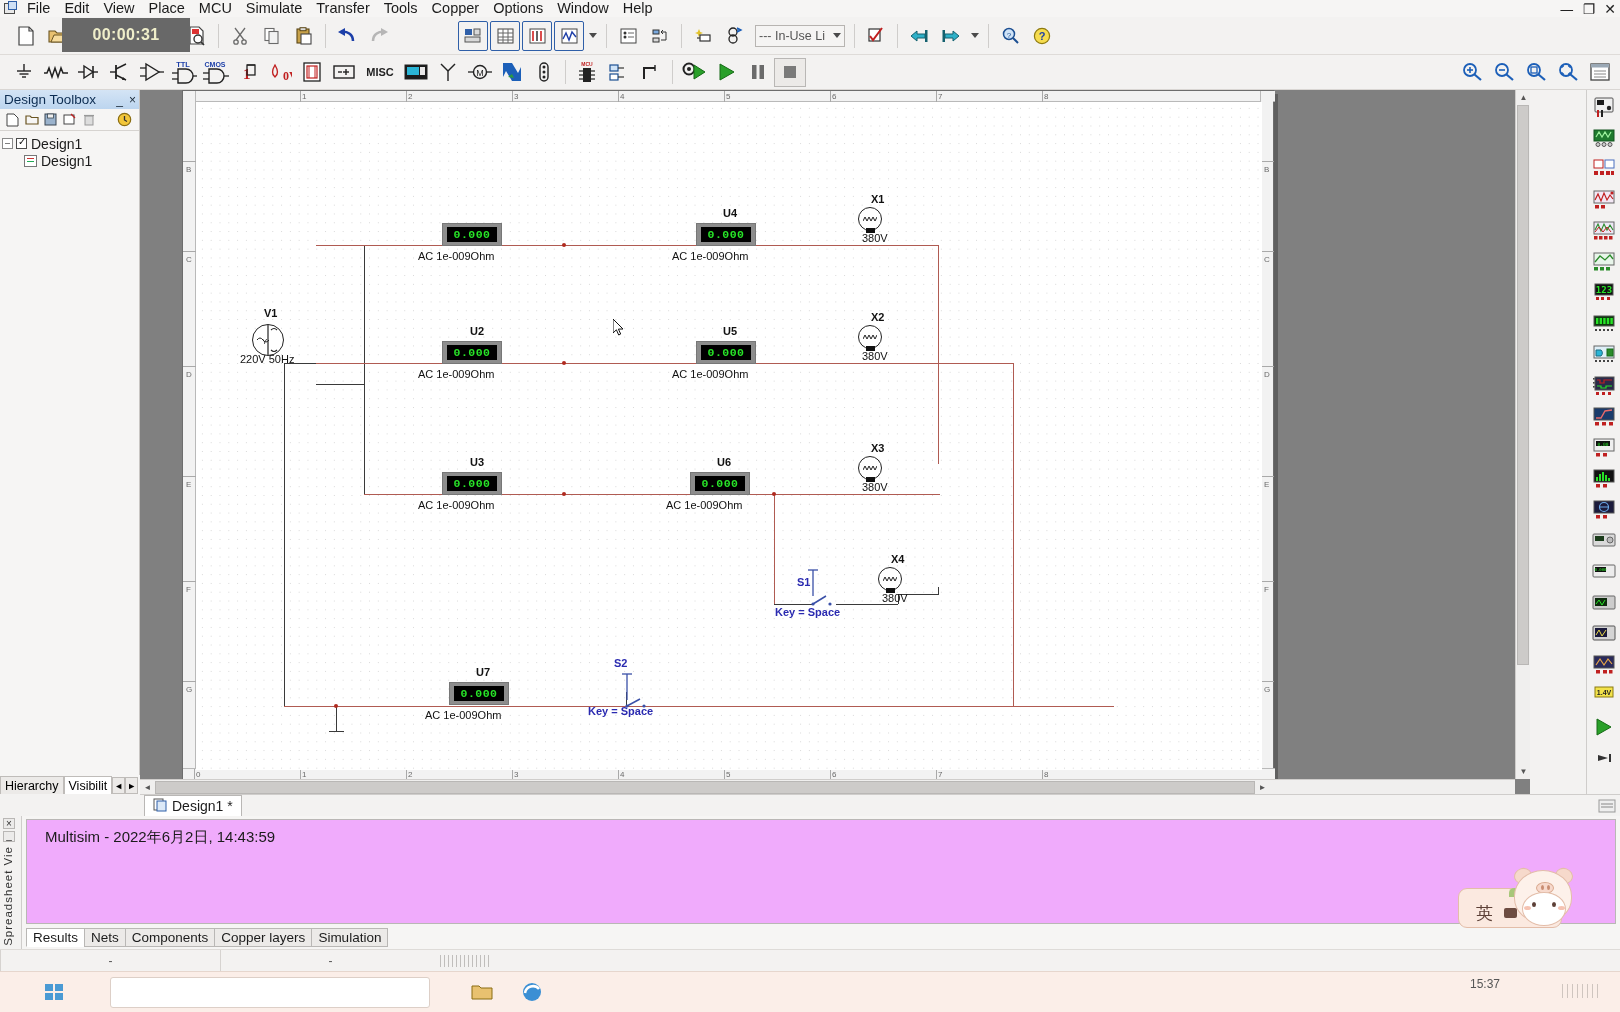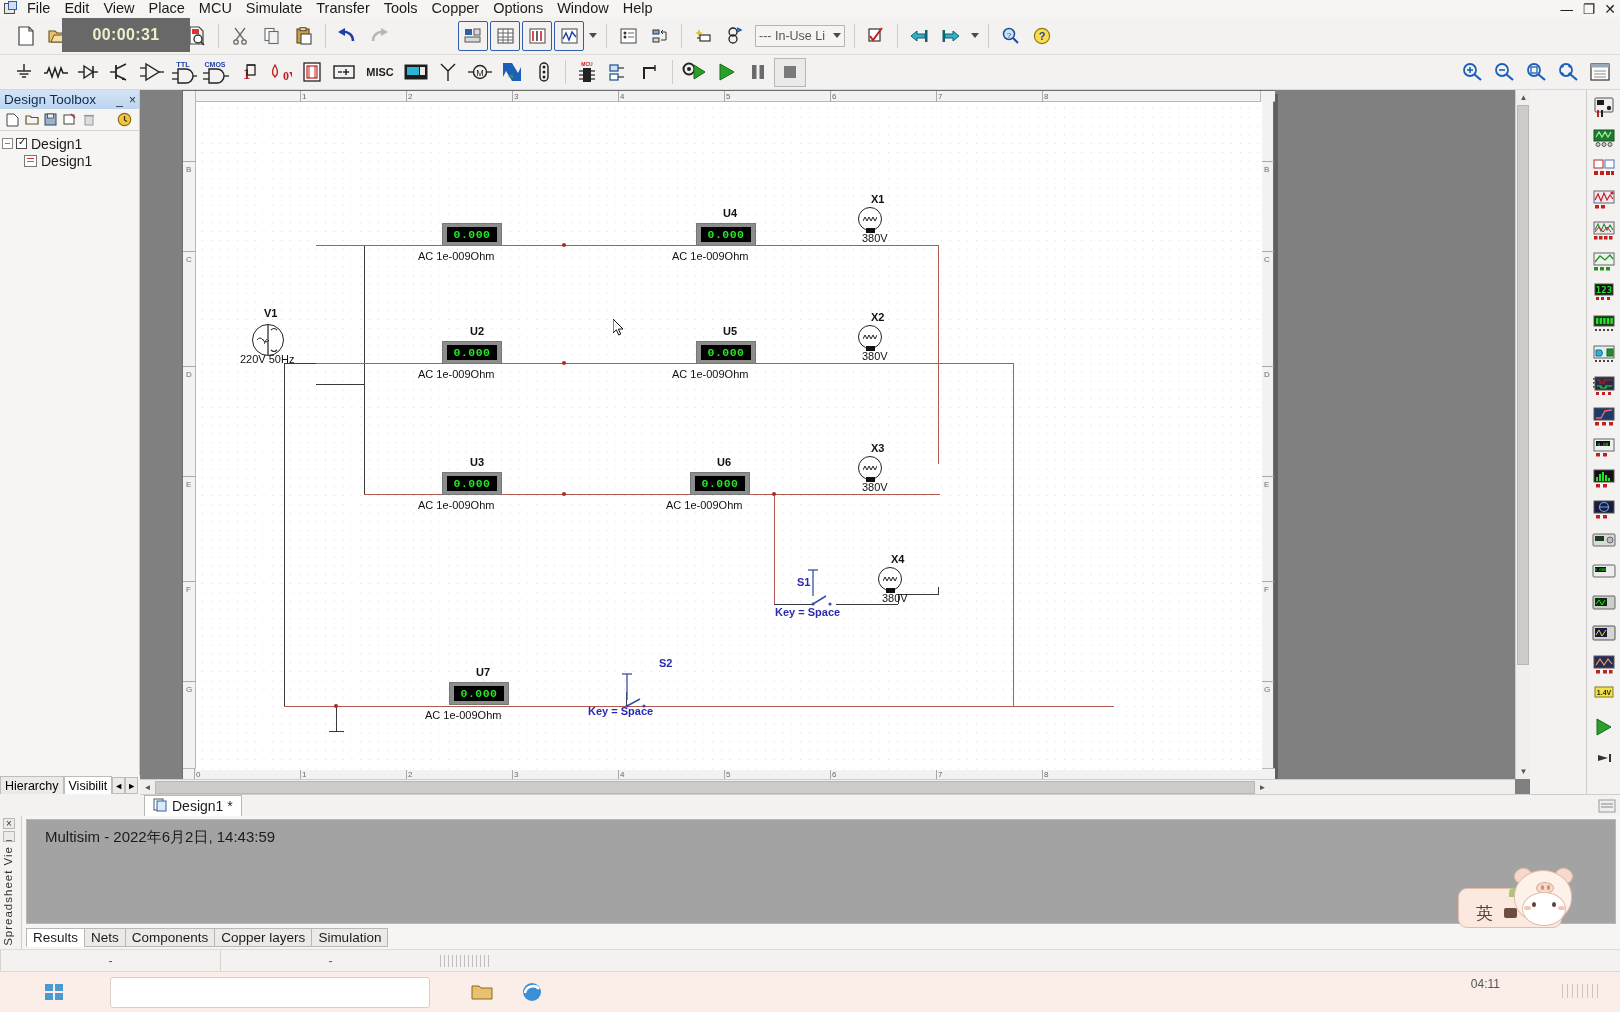--- a/index.html
+++ b/index.html
@@ -221,21 +221,21 @@
     letter-spacing:1px;
   }
   .sv-side .xbtn { position:absolute; left:3px; top:2px; font-size:10px; color:#333;
     border:1px solid #b9b7b5; width:12px; height:11px; text-align:center; line-height:9px;
     background:#ecebea; cursor:default;}
   .sv-side .mbtn { position:absolute; left:3px; top:15px; font-size:10px; color:#333;
     border:1px solid #b9b7b5; width:12px; height:11px; text-align:center; line-height:7px;
     background:#ecebea; cursor:default;}
   .sv-body {
     position:absolute; left:26px; top:3px; width:1590px; height:105px;
-    background:#a3a3a3; border:1px solid #b9b7b5;
+    background:#f0abfc; border:1px solid #b9b7b5;
   }
   .sv-line { padding:8px 0 0 18px; font-size:15px; color:#1b1b1b; }
   .sv-tabs { position:absolute; left:26px; bottom:2px; display:flex; align-items:flex-end;margin-top:8px; }
   .sv-tab { height:19px; line-height:18px; padding:0 6px; font-size:13.5px;
     border:1px solid #b9b7b5; background:#eceae8; margin-right:-1px; cursor:default; color:#1b1b1b;}
   .sv-tab.active { background:#fff; border-bottom:1px solid #fff; }
 
   
   .statusbar {
     position:absolute; left:0; top:949px; width:1620px; height:22px;
@@ -1045,21 +1045,21 @@
           <svg width="42" height="40" viewBox="0 0 42 40">
             <line x1="8" y1="2" x2="18" y2="2" stroke="#3a50a8" stroke-width="1.3"></line>
             <line x1="13" y1="2" x2="13" y2="28" stroke="#3a50a8" stroke-width="1.3"></line>
             <line x1="13" y1="36" x2="26" y2="28" stroke="#3a50a8" stroke-width="1.5"></line>
             <circle cx="13" cy="36" r="1.6" fill="#3a50a8"></circle>
             <circle cx="30" cy="36" r="1.6" fill="#3a50a8"></circle>
           </svg>
         </div>
         <div class="lbl blue" style="left:579px; top:504px;">Key = Space</div>
 
-        <div class="lbl blue" style="left:418px; top:555px;margin-left:45px;">S2</div>
+        <div class="lbl blue" style="left:418px; top:555px;">S2</div>
         <div class="swsym" style="left:418px; top:570px;">
           <svg width="42" height="40" viewBox="0 0 42 40">
             <line x1="8" y1="2" x2="18" y2="2" stroke="#3a50a8" stroke-width="1.3"></line>
             <line x1="13" y1="2" x2="13" y2="28" stroke="#3a50a8" stroke-width="1.3"></line>
             <line x1="13" y1="34" x2="26" y2="27" stroke="#3a50a8" stroke-width="1.5"></line>
             <circle cx="13" cy="34" r="1.6" fill="#3a50a8"></circle>
             <circle cx="30" cy="34" r="1.6" fill="#3a50a8"></circle>
           </svg>
         </div>
         <div class="lbl blue" style="left:392px; top:603px;">Key = Space</div>
@@ -1387,21 +1387,21 @@
       <svg width="24" height="24" viewBox="0 0 24 24">
           <path d="M2,6 L9,6 L11,8 L22,8 L22,19 L2,19 Z" fill="#e8c170" stroke="#8a6d12"></path>
         </svg>
     </div>
     <div class="tb-ico" style="left:520px">
       <svg width="24" height="24" viewBox="0 0 24 24">
           <circle cx="12" cy="12" r="9" fill="#3b8fd4"></circle>
           <path d="M5,13 A8,8 0 0 1 19,9" fill="none" stroke="#fff" stroke-width="2.5"></path>
         </svg>
     </div>
-    <div class="tb-clock">04:11</div>
+    <div class="tb-clock">15:37</div>
     <div style="position:absolute;right:20px;top:12px;width:38px;height:14px;
                 background:repeating-linear-gradient(90deg,#cfc5bf 0 1.5px,transparent 1.5px 5px)"></div>
   </div>
 
   <div class="ime">
     <div class="pill"></div>
     <div class="leaf"></div>
     <div class="ear1"></div>
     <div class="ear2"></div>
     <div class="head"></div>

